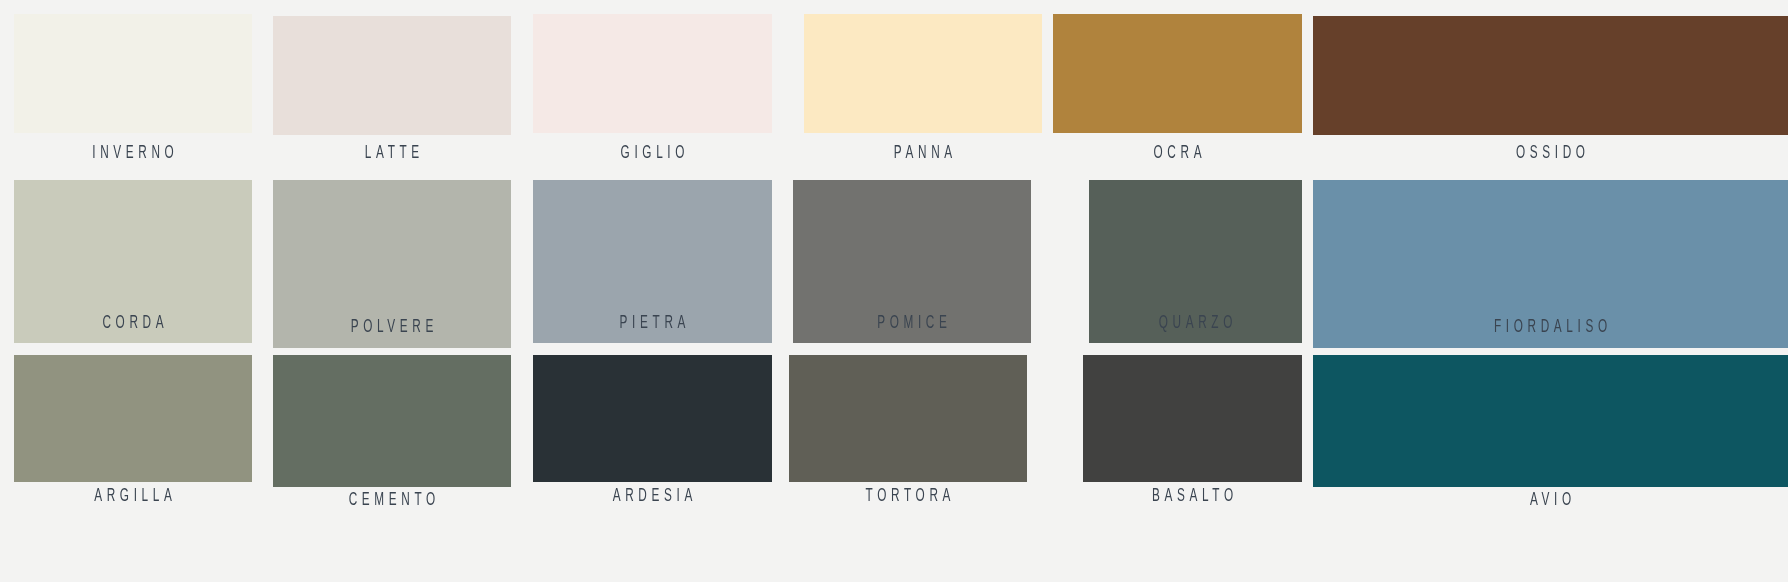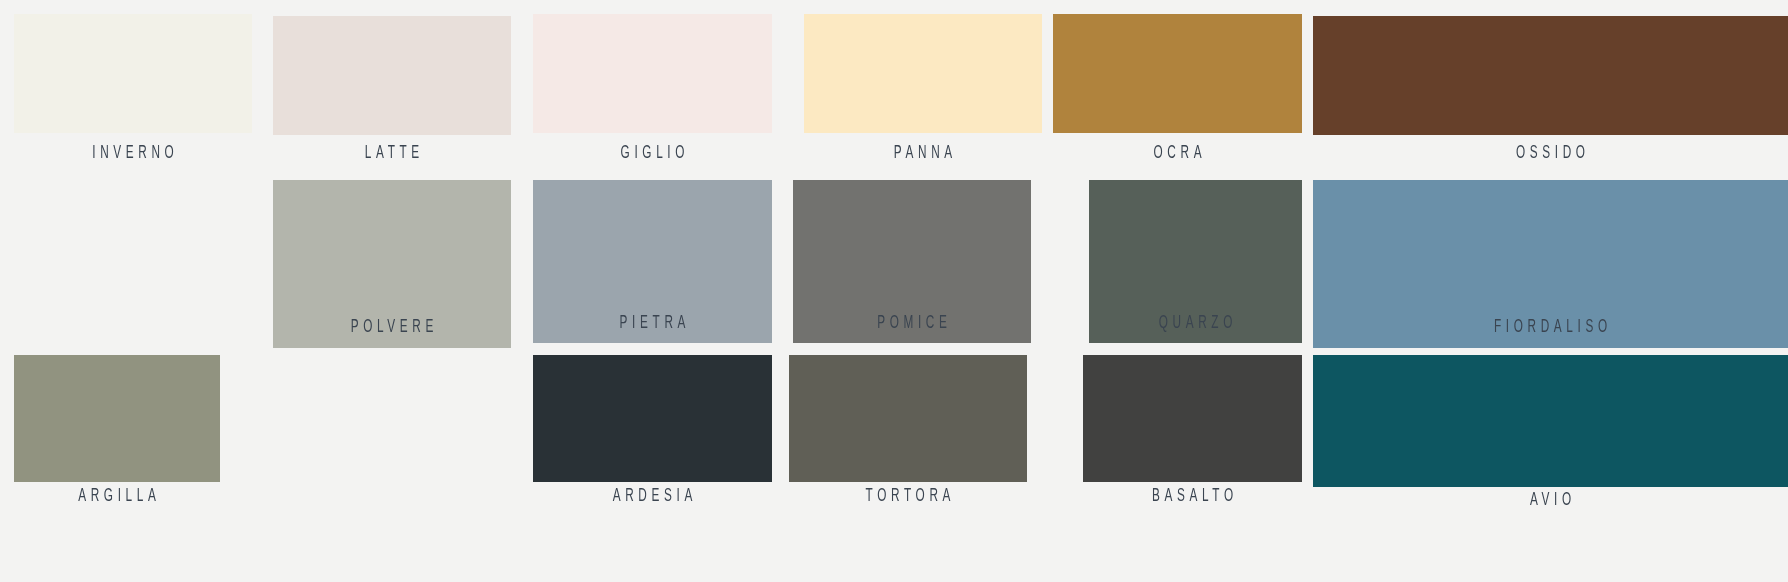--- a/index.html
+++ b/index.html
@@ -70,43 +70,51 @@
       <div class="swatch-label" style="margin-top: 9px;">PANNA</div>
     </div>
     <div class="swatch-cell" style="left: 1053px; top: 14px; width: 249px; height: 154px;">
       <div class="swatch-chip" title="OCRA" style="height: 119px; background: rgb(176, 131, 61);"></div>
       <div class="swatch-label" style="margin-top: 9px;">OCRA</div>
     </div>
     <div class="swatch-cell" style="left: 1313px; top: 16px; width: 475px; height: 152px;">
       <div class="swatch-chip" title="OSSIDO" style="height: 119px; background: rgb(102, 64, 42);"></div>
       <div class="swatch-label" style="margin-top: 7px;">OSSIDO</div>
     </div>
+    <div class="swatch-cell" style="left: 14px; top: 180px; width: 238px; height: 158px;">
+      <div class="swatch-chip" title="CORDA" style="height: 163px; background: rgb(201, 203, 187);"></div>
+      <div class="swatch-label" style="margin-top: -31px;">CORDA</div>
+    </div>
     <div class="swatch-cell" style="left: 273px; top: 180px; width: 238px; height: 162px;">
       <div class="swatch-chip" title="POLVERE" style="height: 168px; background: rgb(179, 181, 172);"></div>
       <div class="swatch-label" style="margin-top: -32px;">POLVERE</div>
     </div>
     <div class="swatch-cell" style="left: 793px; top: 180px; width: 238px; height: 158px;">
       <div class="swatch-chip" title="POMICE" style="height: 163px; background: rgb(114, 114, 111);"></div>
       <div class="swatch-label" style="margin-top: -31px;">POMICE</div>
     </div>
     <div class="swatch-cell" style="left: 533px; top: 180px; width: 239px; height: 158px;">
       <div class="swatch-chip" title="PIETRA" style="height: 163px; background: rgb(155, 165, 173);"></div>
       <div class="swatch-label" style="margin-top: -31px;">PIETRA</div>
     </div>
     <div class="swatch-cell" style="left: 1053px; top: 180px; width: 249px; height: 158px; padding-left: 36px;">
       <div class="swatch-chip" title="QUARZO" style="height: 163px; background: rgb(86, 96, 89);"></div>
       <div class="swatch-label" style="margin-top: -31px;">QUARZO</div>
     </div>
     <div class="swatch-cell" style="left: 1313px; top: 180px; width: 475px; height: 162px;">
       <div class="swatch-chip" title="FIORDALISO" style="height: 168px; background: rgb(106, 144, 169);"></div>
       <div class="swatch-label" style="margin-top: -32px;">FIORDALISO</div>
     </div>
-    <div class="swatch-cell" style="left: 14px; top: 355px; width: 206px; height: 156px;">
+    <div class="swatch-cell" style="left: 14px; top: 355px; width: 238px; height: 156px;">
       <div class="swatch-chip" title="ARGILLA" style="height: 127px; background: rgb(145, 147, 128);"></div>
       <div class="swatch-label" style="margin-top: 3px;">ARGILLA</div>
+    </div>
+    <div class="swatch-cell" style="left: 273px; top: 355px; width: 238px; height: 160px;">
+      <div class="swatch-chip" title="CEMENTO" style="height: 132px; background: rgb(100, 110, 98);"></div>
+      <div class="swatch-label" style="margin-top: 2px;">CEMENTO</div>
     </div>
     <div class="swatch-cell" style="left: 533px; top: 355px; width: 239px; height: 156px;">
       <div class="swatch-chip" title="ARDESIA" style="height: 127px; background: rgb(41, 49, 54);"></div>
       <div class="swatch-label" style="margin-top: 3px;">ARDESIA</div>
     </div>
     <div class="swatch-cell" style="left: 789px; top: 355px; width: 238px; height: 156px;">
       <div class="swatch-chip" title="TORTORA" style="height: 127px; background: rgb(96, 95, 86);"></div>
       <div class="swatch-label" style="margin-top: 3px;">TORTORA</div>
     </div>
     <div class="swatch-cell" style="left: 1053px; top: 355px; width: 249px; height: 156px; padding-left: 30px;">

